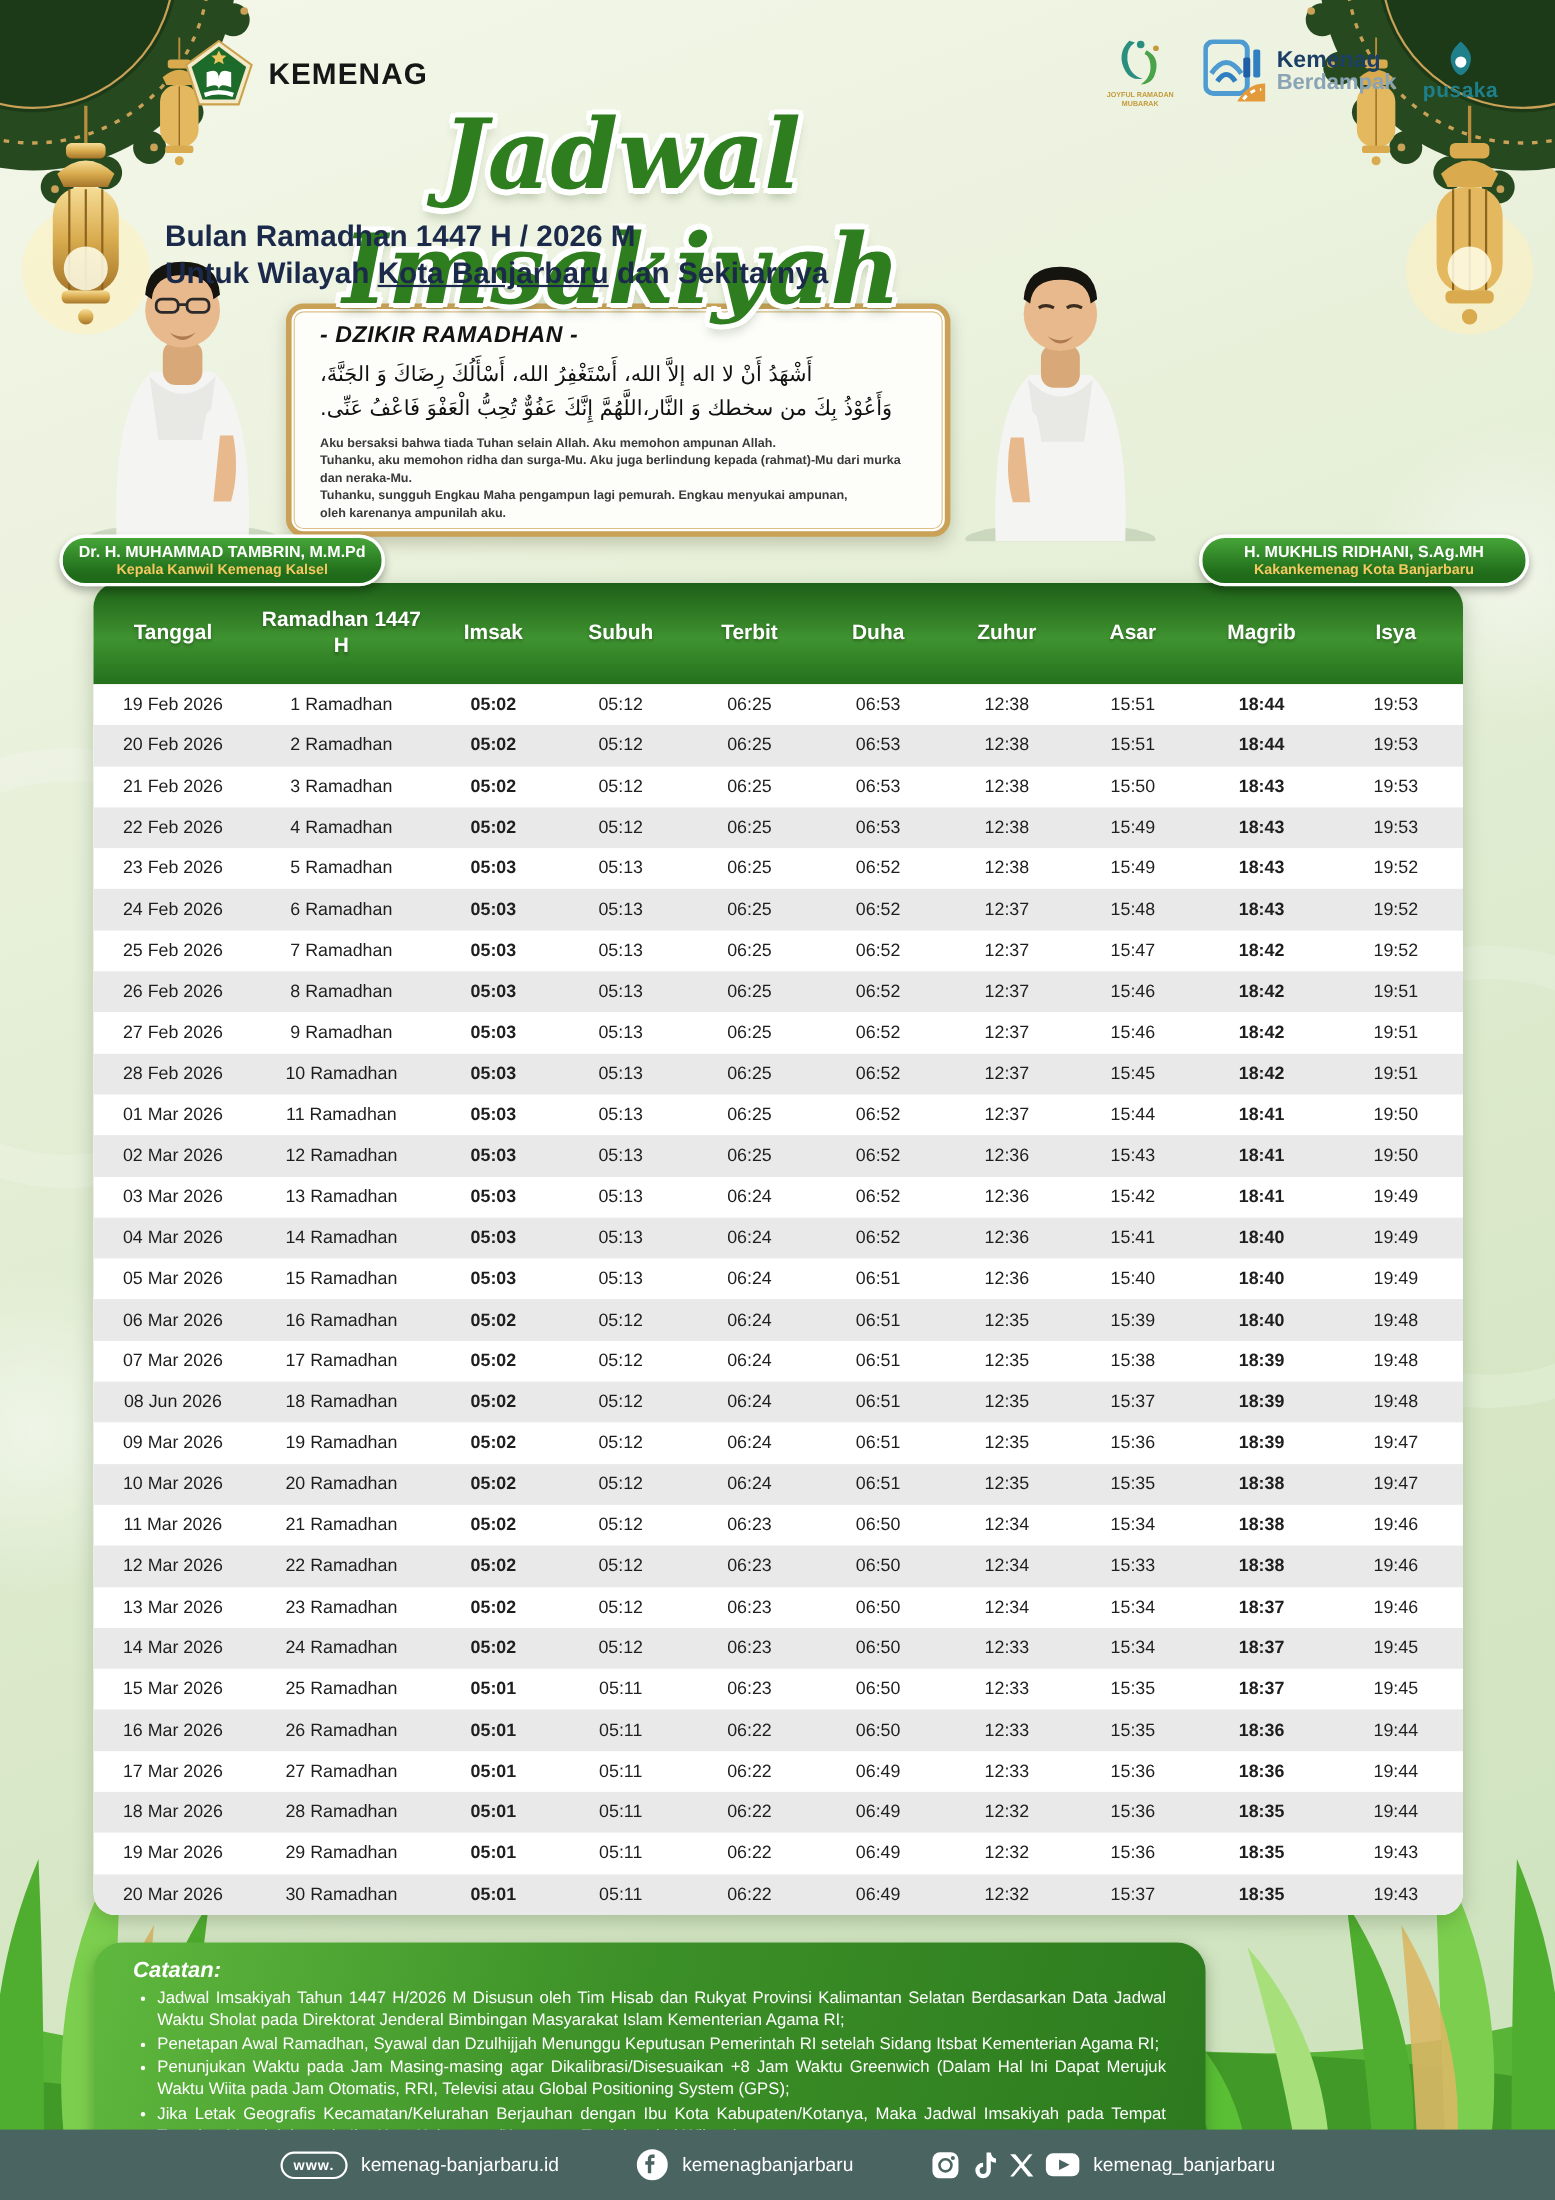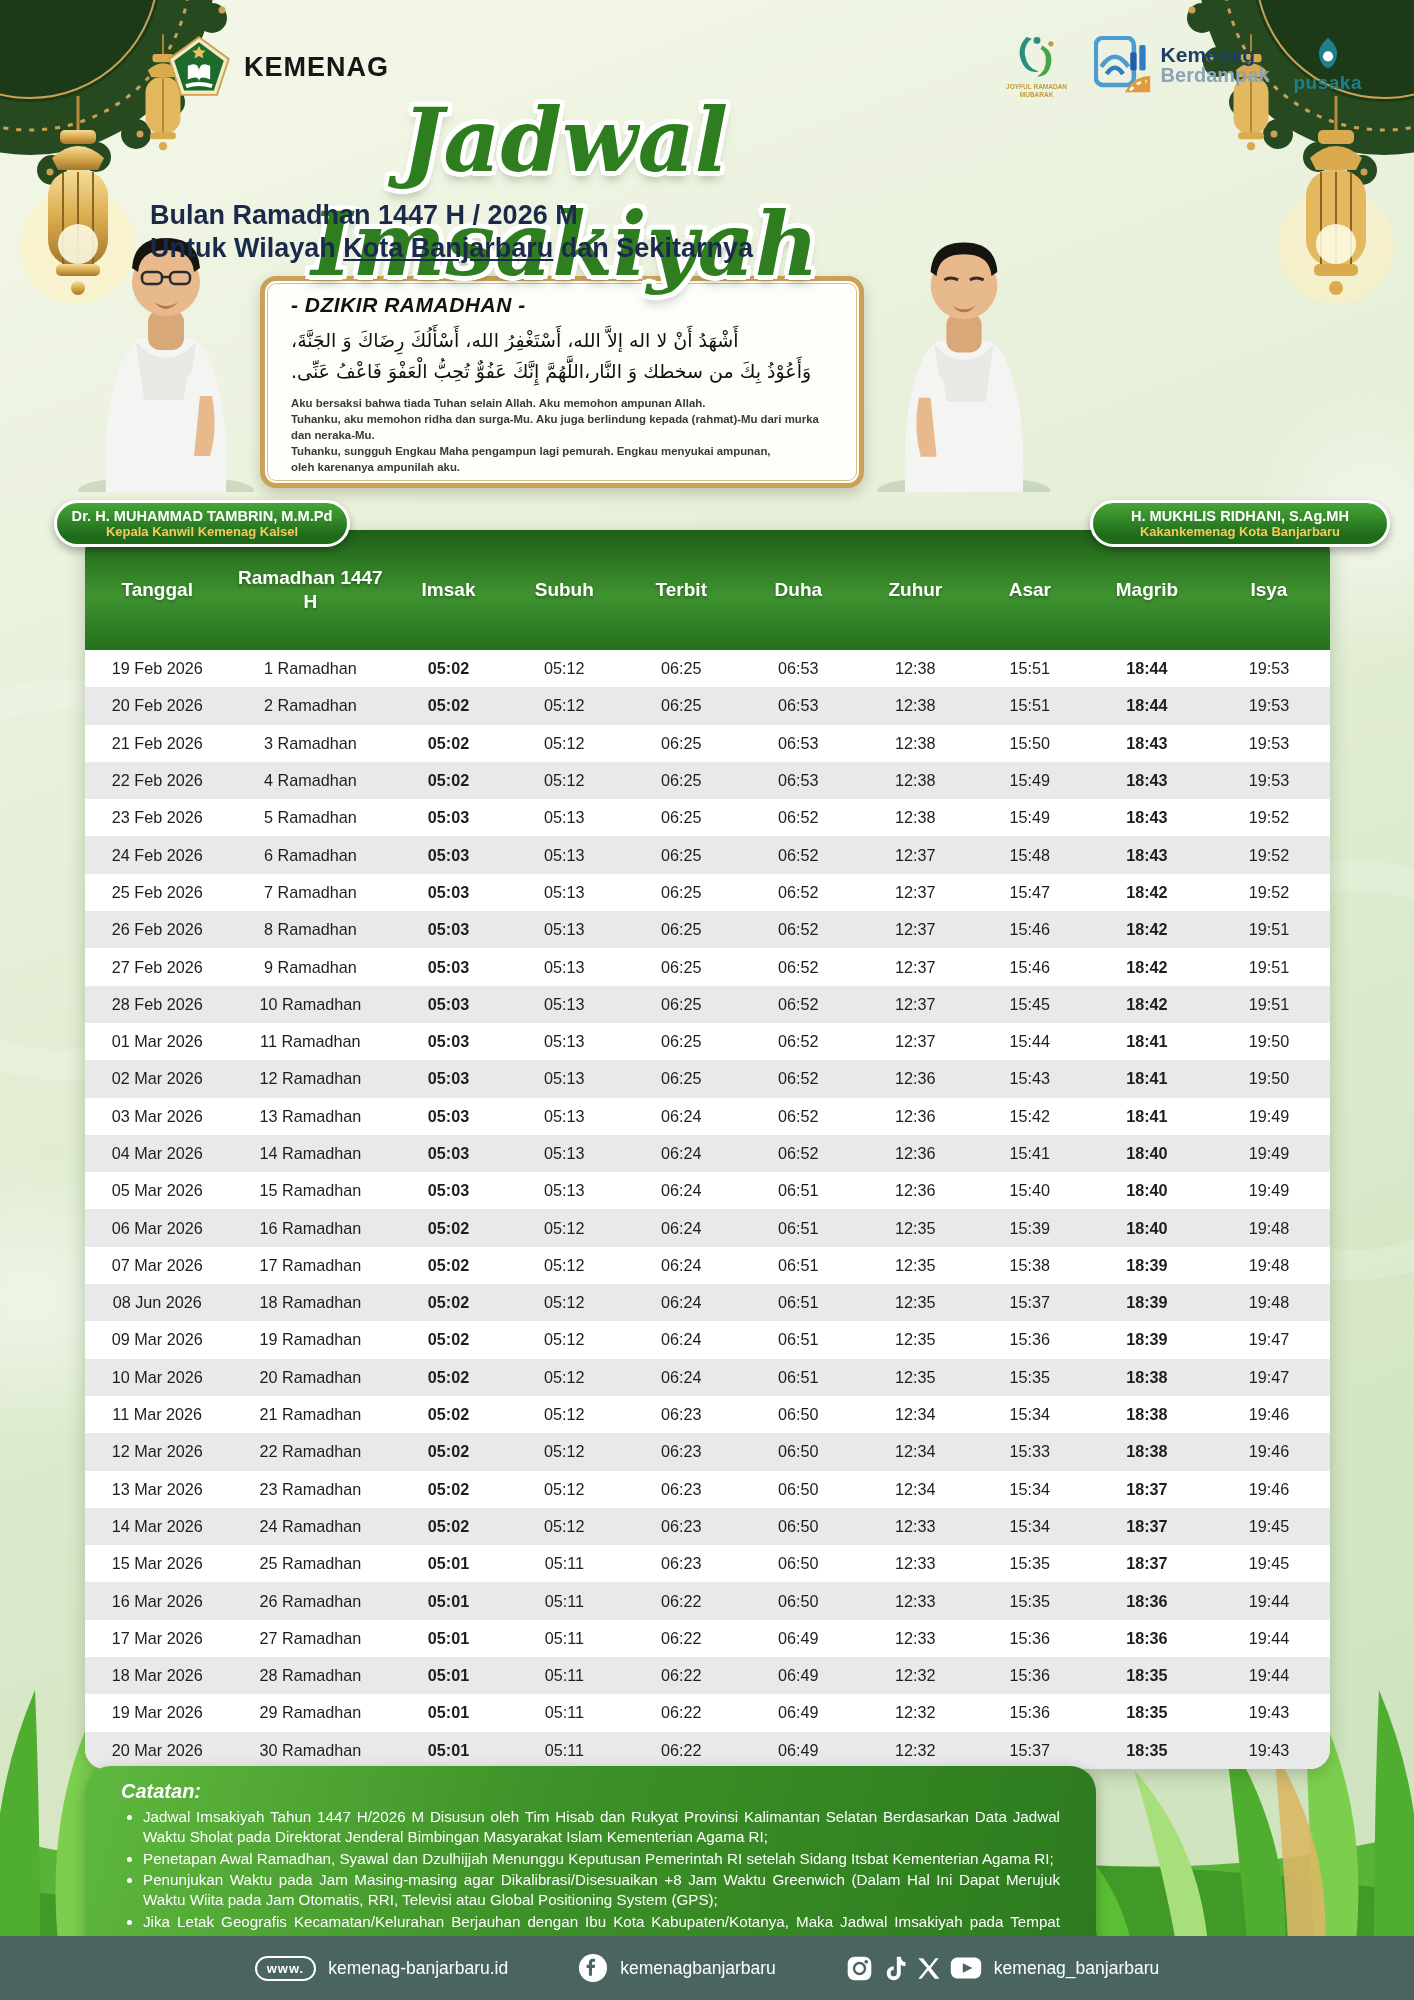--- a/index.html
+++ b/index.html
@@ -52,32 +52,32 @@
   
   .dzikir{position:absolute;left:260px;top:276px;width:604px;height:212px;z-index:2;
     background:#fdfdfa;border:5px solid #c9a157;border-radius:16px;
     box-shadow:inset 0 0 0 2px #fff,inset 0 0 0 3px #dcbf84,0 6px 14px rgba(80,80,40,.25);
     text-align:left;padding:12px 26px 0 26px;box-sizing:border-box;}
   .dzikir .dz-title{font-size:21px;font-weight:800;font-style:italic;color:#121212;letter-spacing:.5px;}
   .dzikir .arabic{direction:rtl;font-family:"DejaVu Sans",sans-serif;font-size:19px;line-height:1.65;color:#101010;margin-top:8px;}
   .dzikir .trans{margin-top:8px;font-size:11.4px;color:#3a3a3a;line-height:1.4;font-weight:600;}
 
   
-  .badge{position:absolute;top:500px;height:47px;border-radius:25px;z-index:4;
+  .badge{position:absolute;top:486px;height:47px;border-radius:25px;z-index:4;
     background:linear-gradient(180deg,#46a538 0%,#1f6b1a 80%);border:3px solid #fff;
     box-shadow:0 4px 8px rgba(0,0,0,.3);display:flex;flex-direction:column;align-items:center;justify-content:center;box-sizing:border-box;}
   .badge-left{left:54px;width:296px;}
   .badge-right{right:24px;width:300px;}
   .badge .bname{font-size:14.6px;font-weight:800;color:#fff;line-height:1.15;}
   .badge .brole{font-size:13px;font-weight:700;color:#f5c95f;line-height:1.1;}
 
   
   .sched{position:absolute;left:85px;top:530px;width:1245px;z-index:3;border-radius:22px;
     box-shadow:0 6px 18px rgba(40,70,30,.25);}
-  .sched-head{height:120px;border-radius:22px 22px 0 0;display:flex;align-items:center;
+  .sched-head{height:92px;border-radius:22px 22px 0 0;display:flex;align-items:center;
     background:linear-gradient(180deg,#1d5f17 0%,#3f9330 55%,#24701c 100%);}
   .hcell{color:#fff;font-weight:700;font-size:19px;text-align:center;text-shadow:0 2px 3px rgba(0,0,0,.3);line-height:1.25;}
   .rows{background:#fff;border-radius:0 0 20px 20px;overflow:hidden;}
   .trow{display:flex;height:37.3px;align-items:center;}
   .trow.alt{background:#e9e9e9;}
   .cell{font-size:16.2px;color:#1e1e1e;text-align:center;}
   .cell.c2,.cell.c8{font-weight:800;}
   .c0{width:11.6%;} .c1{width:13%;} .c2{width:9.2%;} .c3{width:9.4%;} .c4{width:9.4%;}
   .c5{width:9.4%;} .c6{width:9.4%;} .c7{width:9%;} .c8{width:9.8%;} .c9{width:9.8%;}
 

